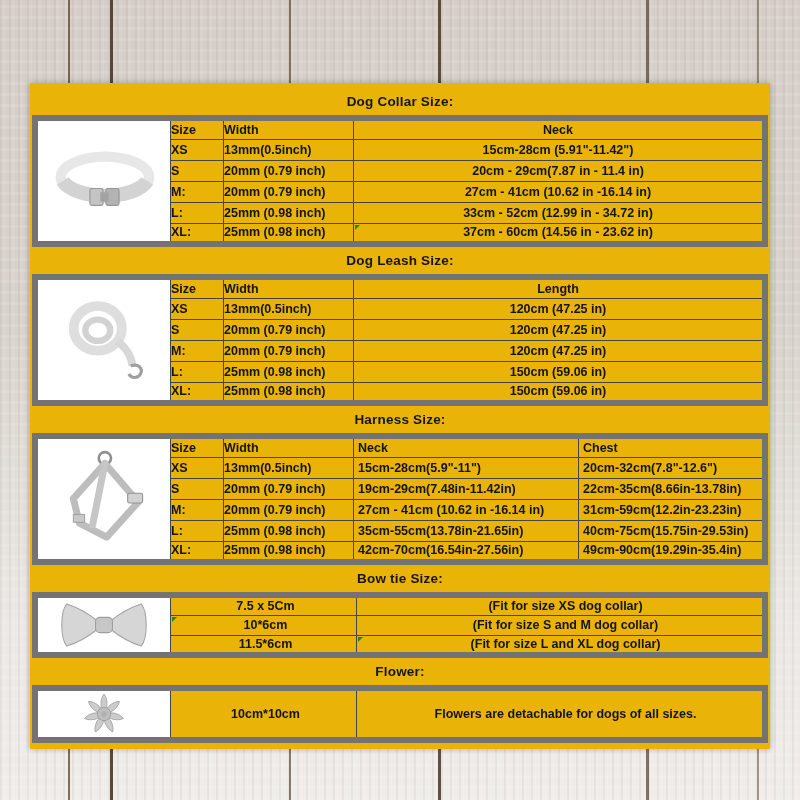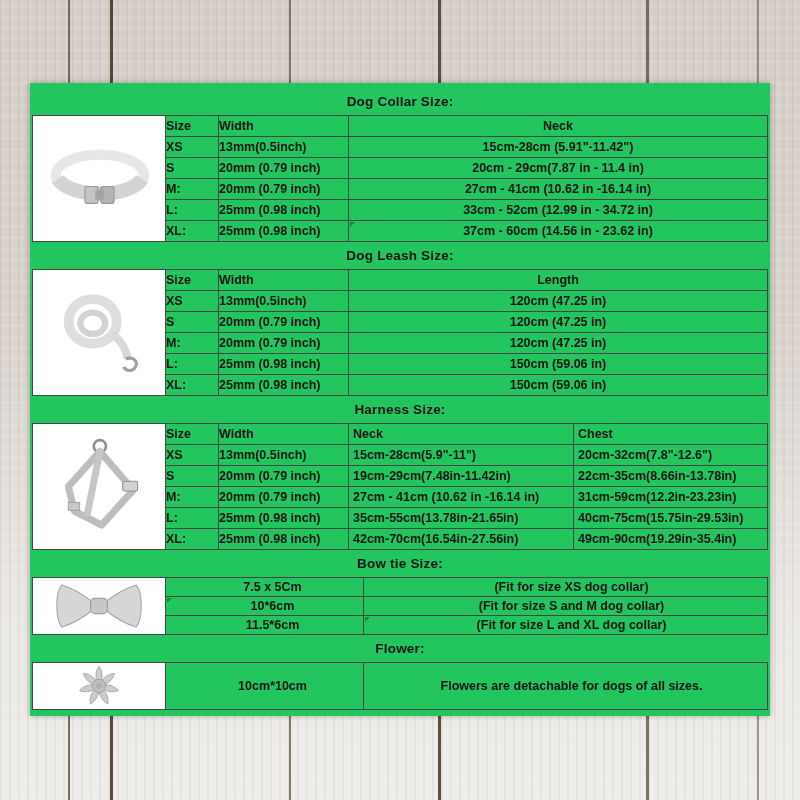--- a/index.html
+++ b/index.html
@@ -17,47 +17,47 @@
       linear-gradient(90deg, rgba(96,78,56,.55), rgba(96,78,56,.55)),
       repeating-linear-gradient(90deg, rgba(120,100,80,.08) 0 2px, rgba(255,255,255,.07) 2px 5px, rgba(0,0,0,0) 5px 9px),
       repeating-linear-gradient(0deg, rgba(255,255,255,.10) 0 3px, rgba(0,0,0,0) 3px 11px),
       linear-gradient(180deg, #d5cec8 0%, #d8d2cc 40%, #e3dfda 62%, #ebe9e5 78%, #efedea 100%);
     background-repeat:no-repeat,no-repeat,no-repeat,no-repeat,no-repeat,no-repeat,repeat,repeat,no-repeat;
     background-size:3px 100%,2px 100%,3px 100%,2px 100%,3px 100%,2px 100%,auto,auto,auto;
     background-position:110px 0,68px 0,438px 0,289px 0,646px 0,757px 0,0 0,0 0,0 0;
   }
   .panel{
     position:absolute;left:30px;top:83px;width:740px;
-    background:#22c55e;box-shadow:0 0 6px rgba(0,0,0,.28);
+    background:#eab308;box-shadow:0 0 6px rgba(0,0,0,.28);
     padding:5px 0 6px 0;
   }
   .sec-title{
     height:27px;line-height:27px;text-align:center;
     font-size:13.5px;font-weight:bold;color:#151515;letter-spacing:.2px;
   }
   table.grid{
     border-collapse:collapse;table-layout:fixed;width:736px;margin:0 auto;
-    border:1px solid #737373;
+    border:6px solid #737373;
   }
   table.grid td{
     border:1px solid #454545;position:relative;
     font-size:12.5px;font-weight:bold;color:#141414;
     padding:0;white-space:nowrap;overflow:hidden;vertical-align:middle;
   }
   .t-collar tr,.t-leash tr,.t-harness tr{height:21px;}
   .t-bowtie tr{height:19px;}
   .t-flower tr{height:40px;}
   td.img-cell{width:132px;text-align:center;vertical-align:middle;background:#fff;}
   td.c0,td.c1{text-align:left;padding-left:5px;}
   .t-collar td.c0,.t-leash td.c0,.t-harness td.c0{width:52px;}
   .t-collar td.c1,.t-leash td.c1,.t-harness td.c1{width:129px;}
   .t-collar td.c2,.t-leash td.c2{text-align:center;padding-left:0;}
   .t-harness td.c2{width:220px;}
   .t-harness td.c2,.t-harness td.c3{text-align:left;padding-left:4px;}
-  .t-bowtie td.c0,.t-flower td.c0{width:181px;text-align:center;padding-left:16px;}
+  .t-bowtie td.c0,.t-flower td.c0{width:181px;text-align:center;padding-left:4px;}
   .t-bowtie td.c1,.t-flower td.c1{text-align:center;padding-left:12px;}
   .marker{
     position:absolute;left:1px;top:1px;width:0;height:0;
     border-top:5px solid #1b8a20;border-right:5px solid transparent;
   }
   svg{display:block;margin:0 auto;}
 </style>
 </head>
 <body>
 

